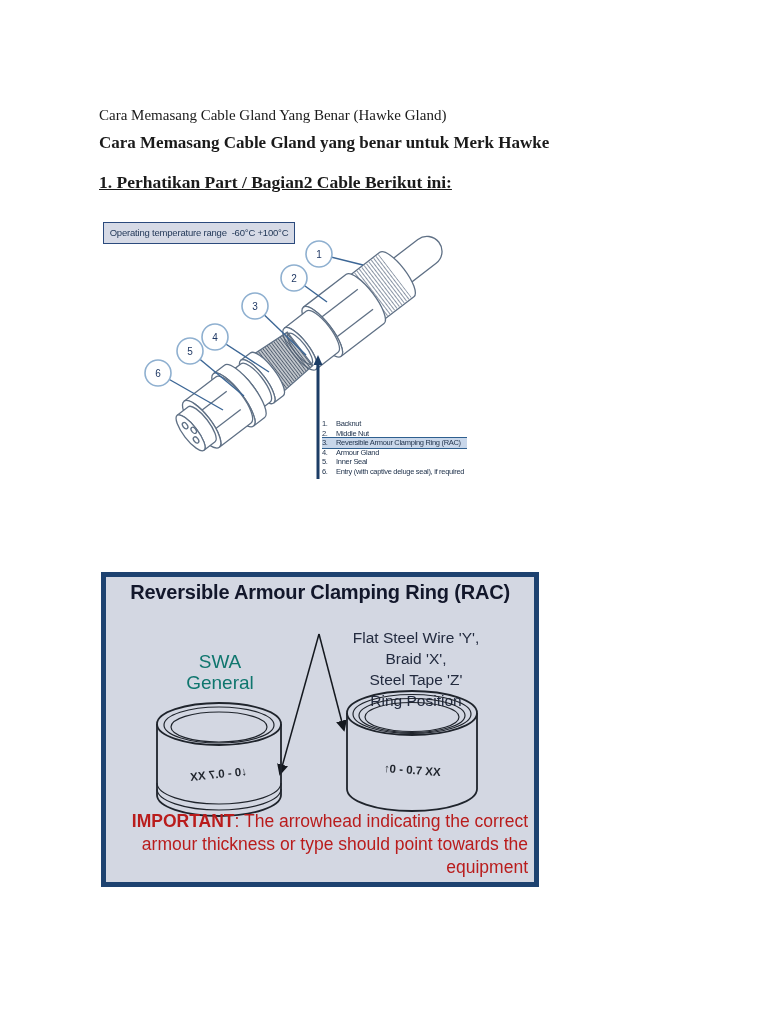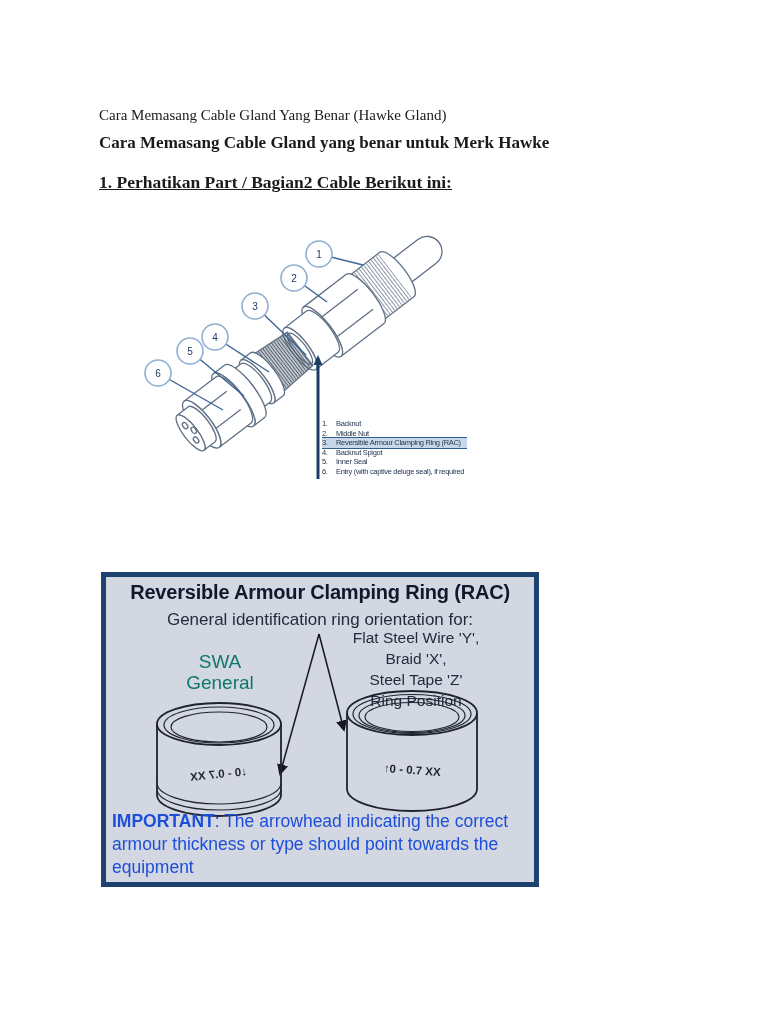--- a/index.html
+++ b/index.html
@@ -37,36 +37,37 @@
     font-family:"Liberation Sans", sans-serif; color:#1c2233;
   }
   .rtitle { position:absolute; left:0; top:4px; width:100%; text-align:center;
             font-size:20px; font-weight:bold; letter-spacing:-0.2px; color:#12172b; }
   .rsub   { position:absolute; left:0; top:33px; width:100%; text-align:center;
             font-size:17px; color:#232b3f; }
   .lbl-left  { position:absolute; left:52px;  top:74px;  width:124px; text-align:center;
                font-size:19px; line-height:21px; color:#0f766e; }
   .lbl-right { position:absolute; left:228px; top:50px; width:164px; text-align:center;
                font-size:15.5px; line-height:21px; color:#232b3f; }
-  .imp { position:absolute; left:6px; top:233px; width:416px; text-align:left;
-         font-size:17.5px; line-height:23px; color:#1d4ed8; }
+  .imp { position:absolute; left:6px; top:233px; width:416px; text-align:right;
+         font-size:17.5px; line-height:23px; color:#b91c1c; }
   .imp b { font-weight:bold; }
   .racbox svg { position:absolute; left:0; top:0; }
 </style>
 </head>
 <body>
 
 <div class="page">
 
   <p class="t1">Cara Memasang Cable Gland Yang Benar (Hawke Gland)</p>
   <p class="t2">Cara Memasang Cable Gland yang benar untuk Merk Hawke</p>
   <p class="h1">1. Perhatikan Part / Bagian2 Cable Berikut ini:</p>
 
   <div class="diagram1">
 
+    <div class="tempbox">Operating temperature range&nbsp; -60°C +100°C</div>
 
     <svg width="366" height="275" viewBox="0 0 366 275">
       <defs>
         <pattern id="knurlLight" width="3" height="8" patternUnits="userSpaceOnUse">
           <line x1="1.5" y1="0" x2="1.5" y2="8" stroke="#8a95a5" stroke-width="1"></line>
         </pattern>
         <pattern id="knurlDark" width="2.6" height="8" patternUnits="userSpaceOnUse">
           <line x1="1.3" y1="0" x2="1.3" y2="8" stroke="#525f70" stroke-width="1.5"></line>
         </pattern>
       </defs>
@@ -160,37 +161,36 @@
       <div class="lrow">
         <span class="lnum">2.</span>
         <span class="ltxt">Middle Nut</span>
       </div>
       <div class="lrow hl">
         <span class="lnum">3.</span>
         <span class="ltxt">Reversible Armour Clamping Ring (RAC)</span>
       </div>
       <div class="lrow">
         <span class="lnum">4.</span>
-        <span class="ltxt">Backnut Spigot</span>
+        <span class="ltxt">Armour Gland</span>
       </div>
       <div class="lrow">
         <span class="lnum">5.</span>
         <span class="ltxt">Inner Seal</span>
       </div>
       <div class="lrow">
         <span class="lnum">6.</span>
         <span class="ltxt">Entry (with captive deluge seal), if required</span>
       </div>
     </div>
   </div>
 
 
   <div class="racbox">
     <div class="rtitle">Reversible Armour Clamping Ring (RAC)</div>
-    <div class="rsub">General identification ring orientation for:</div>
 
     <div class="lbl-left">
       <div>SWA</div>
       <div>General</div>
     </div>
     <div class="lbl-right">
       <div>Flat Steel Wire 'Y',</div>
       <div>Braid 'X',</div>
       <div>Steel&nbsp;Tape 'Z'</div>
       <div>Ring Position</div>

